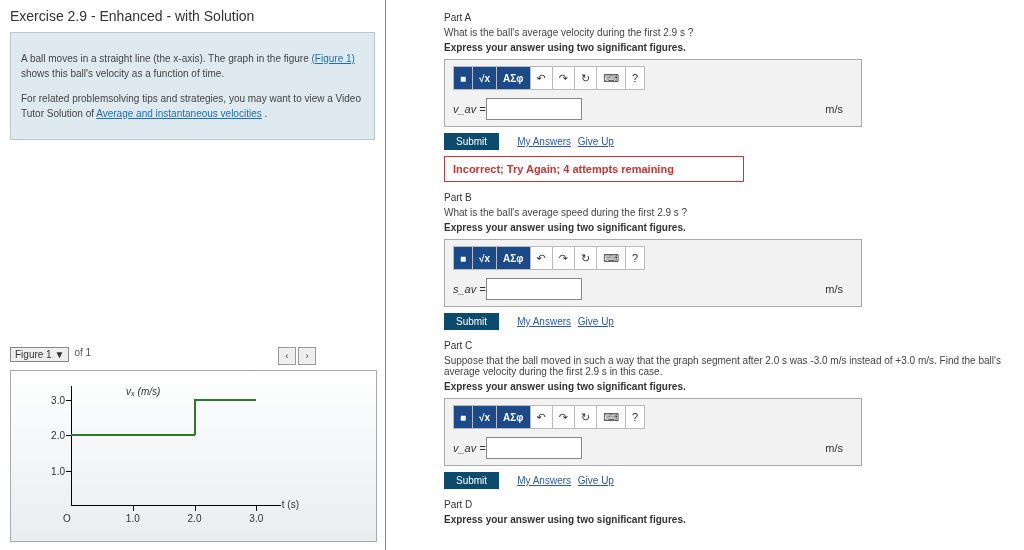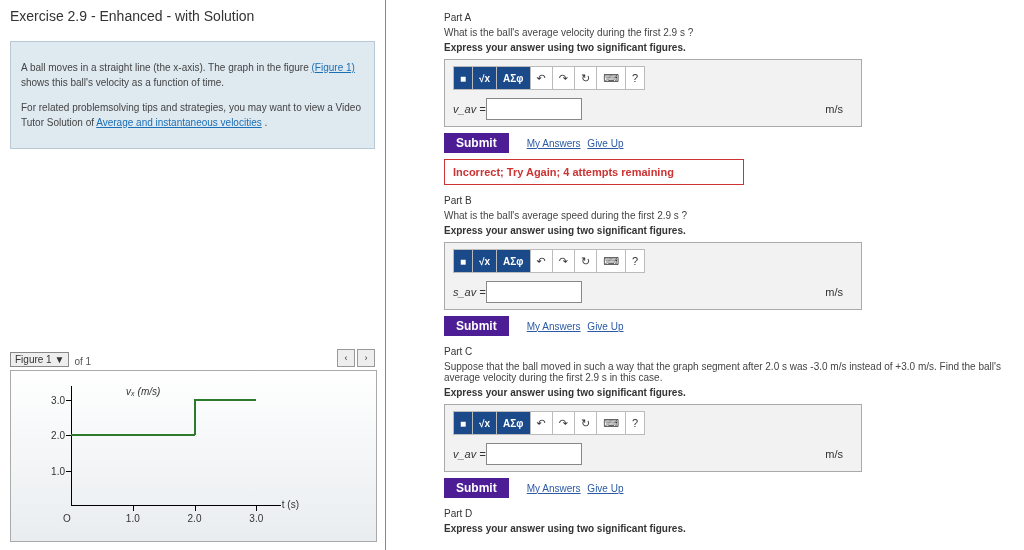--- a/index.html
+++ b/index.html
@@ -1,23 +1,23 @@
 <!DOCTYPE html>
 <html><head>
 <meta charset="utf-8">
 <style>
   body{margin:0;font-family:Arial,Helvetica,sans-serif;font-size:11px;color:#333;background:#fff;}
   .page{display:flex;width:1024px;height:550px;gap:48px;}
   .left{width:385px;border-right:1px solid #888;position:relative;}
   .right{flex:1;padding:8px 10px;overflow:hidden;}
   .title{font-size:14px;padding:8px 10px 4px;}
-  .intro{background:#dfe9f0;border:1px solid #b8c8d4;margin:13px 10px 10px;padding:8px 10px;font-size:10px;line-height:1.5;color:#444;}
+  .intro{background:#dfe9f0;border:1px solid #b8c8d4;margin:4px 10px 10px;padding:8px 10px;font-size:10px;line-height:1.5;color:#444;}
   .intro a{color:#1a6fb6;text-decoration:underline;}
   .pages-icon{display:inline-block;width:14px;height:10px;border:1px solid #888;vertical-align:middle;margin-right:2px;background:linear-gradient(to right,#fff 48%,#888 48%,#888 52%,#fff 52%);}
-  .figbar{position:absolute;left:10px;top:347px;width:365px;height:20px;display:flex;align-items:flex-end;}
+  .figbar{position:absolute;left:10px;top:347px;width:306px;height:20px;display:flex;align-items:flex-start;}
   .figsel{border:1px solid #888;font-size:10px;padding:1px 4px;background:#eee;}
   .of{font-size:10px;margin-left:5px;color:#555;}
   .nav{margin-left:auto;display:flex;gap:2px;}
   .nav span{border:1px solid #999;background:#eee;width:16px;height:16px;display:inline-flex;align-items:center;justify-content:center;font-size:9px;}
   .figpanel{position:absolute;left:10px;top:370px;width:365px;height:170px;border:1px solid #aaa;background:linear-gradient(#fff,#e9edef);}
   .chart{position:absolute;left:60px;top:15px;width:210px;height:120px;}
   .ylab{position:absolute;left:55px;top:0;font-size:10px;font-style:italic;}
   .xlab{position:absolute;right:-18px;bottom:-4px;font-size:10px;}
   .axis-y{position:absolute;left:0;top:0;bottom:0;width:1px;background:#000;}
   .axis-x{position:absolute;left:0;bottom:0;right:0;height:1px;background:#000;}
@@ -34,21 +34,21 @@
   .answerbox{border:1px solid #aaa;background:#f2f2f2;padding:6px 8px;width:400px;}
   .toolbar{background:#fff;border:1px solid #bbb;display:inline-flex;align-items:center;height:22px;}
   .tool{border-right:1px solid #bbb;padding:0 6px;height:22px;display:inline-flex;align-items:center;justify-content:center;font-size:11px;color:#333;}
   .tool.blue{background:#1a4a8a;color:#fff;font-weight:bold;font-size:10px;}
   .tool.last{border-right:none;}
   .inrow{display:flex;align-items:center;margin-top:8px;font-size:11px;}
   .var{}
   .field{border:1px solid #888;background:#fff;width:90px;height:18px;}
   .unit{margin-left:auto;margin-right:10px;}
   .subrow{display:flex;align-items:center;margin-top:6px;font-size:10px;}
-  .submit{background:#4c1d95;color:#fff;border:none;padding:3px 12px;font-size:12px;font-weight:bold;}
+  .submit{background:#0c4a6e;color:#fff;border:none;padding:3px 12px;font-size:10px;}
   .links{margin-left:14px;color:#333;}
   .links a{color:#2a5aa6;text-decoration:underline;margin-left:4px;}
   .feedback{border:1px solid #c33;background:#fff;color:#c33;font-weight:bold;font-size:11px;padding:6px 8px;margin-top:6px;width:282px;}
   .part{margin-bottom:10px;}
 </style>
 </head>
 <body>
 
 <div class="page">
   <div class="left">

